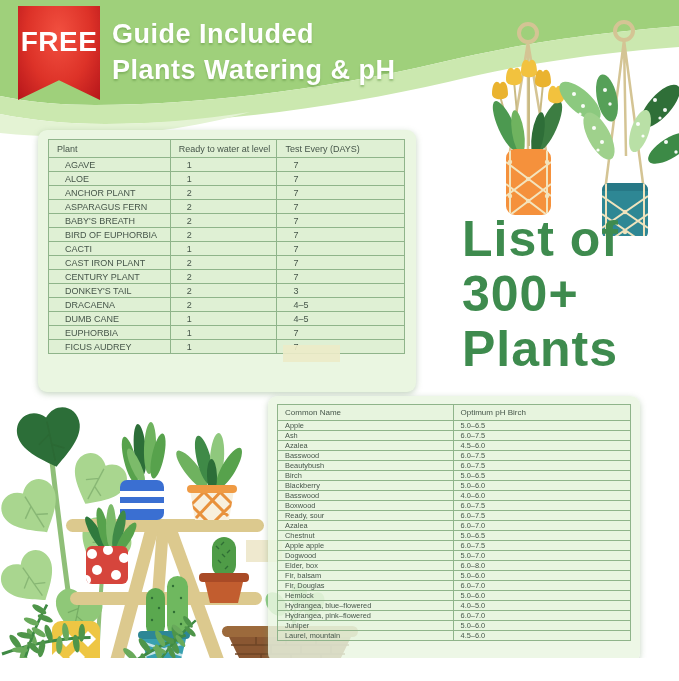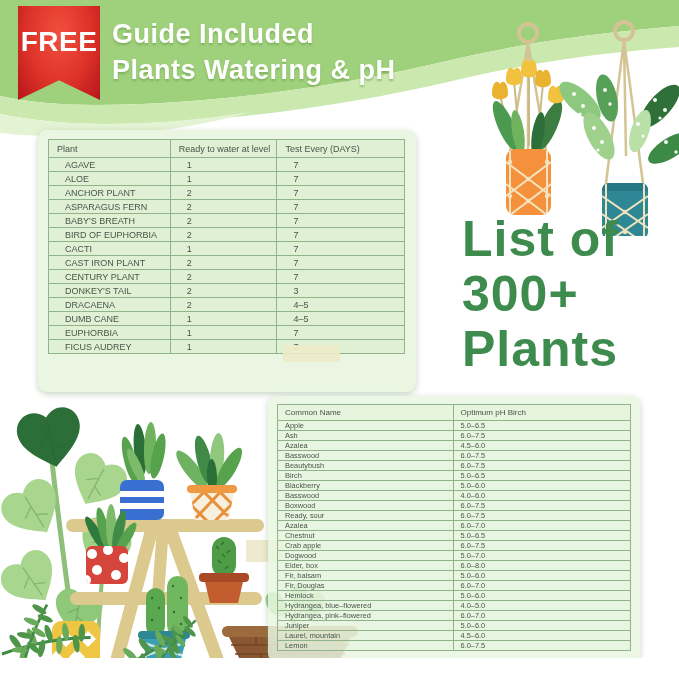--- a/index.html
+++ b/index.html
@@ -456,21 +456,21 @@
           </tr>
           <tr>
             <td>Azalea</td>
             <td>6.0–7.0</td>
           </tr>
           <tr>
             <td>Chestnut</td>
             <td>5.0–6.5</td>
           </tr>
           <tr>
-            <td>Crab apple</td>
+            <td>Apple apple</td>
             <td>6.0–7.5</td>
           </tr>
           <tr>
             <td>Dogwood</td>
             <td>5.0–7.0</td>
           </tr>
           <tr>
             <td>Elder, box</td>
             <td>6.0–8.0</td>
           </tr>
@@ -494,22 +494,18 @@
             <td>Hydrangea, pink–flowered</td>
             <td>6.0–7.0</td>
           </tr>
           <tr>
             <td>Juniper</td>
             <td>5.0–6.0</td>
           </tr>
           <tr>
             <td>Laurel, mountain</td>
             <td>4.5–6.0</td>
-          </tr>
-          <tr>
-            <td>Lemon</td>
-            <td>6.0–7.5</td>
           </tr>
         </tbody>
       </table>
   </div>
 
 </div>
 
 </body></html>

